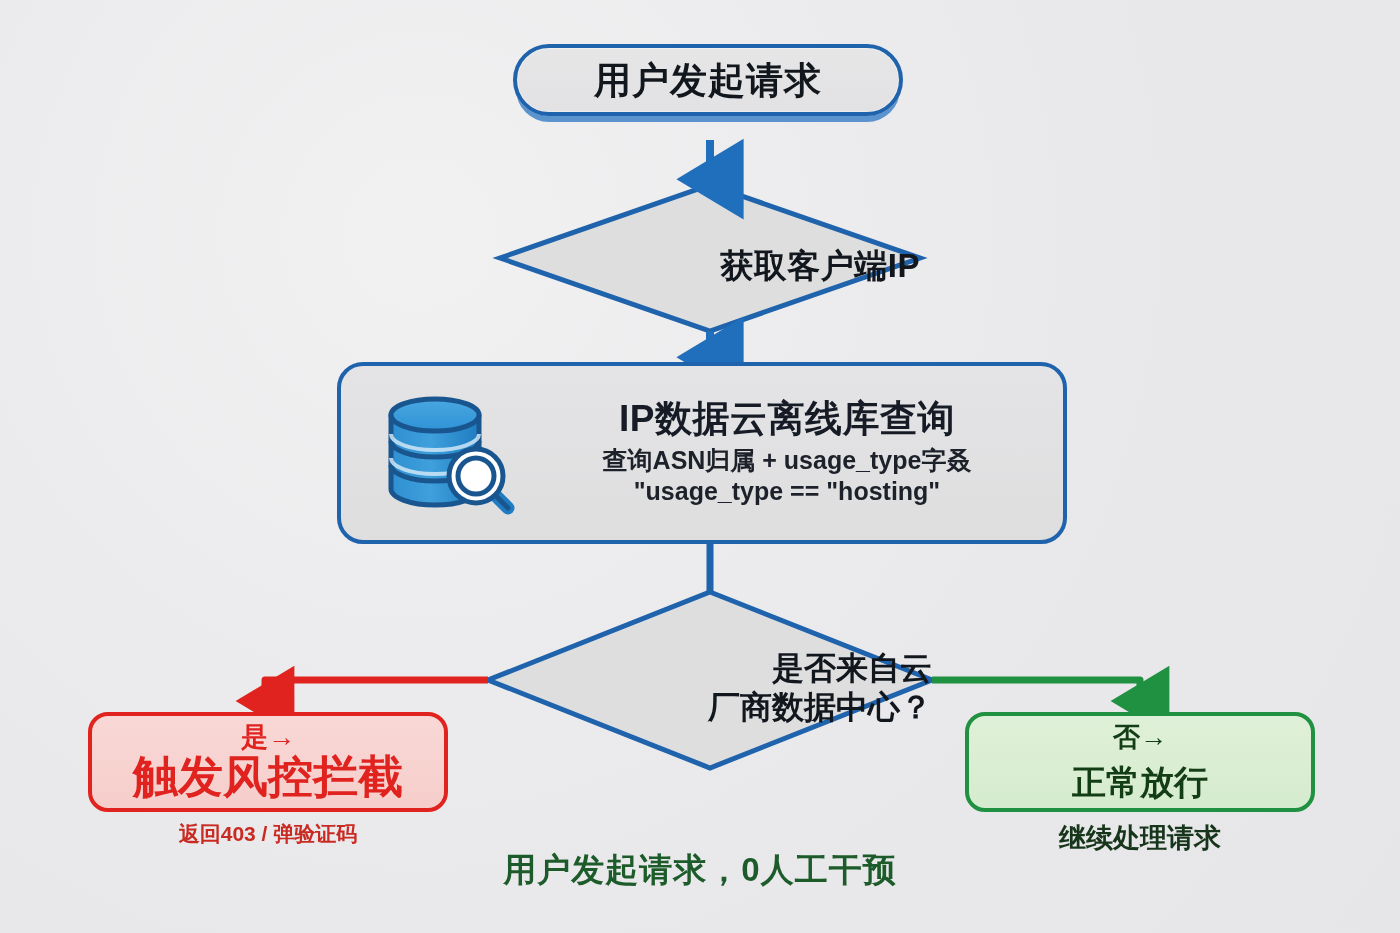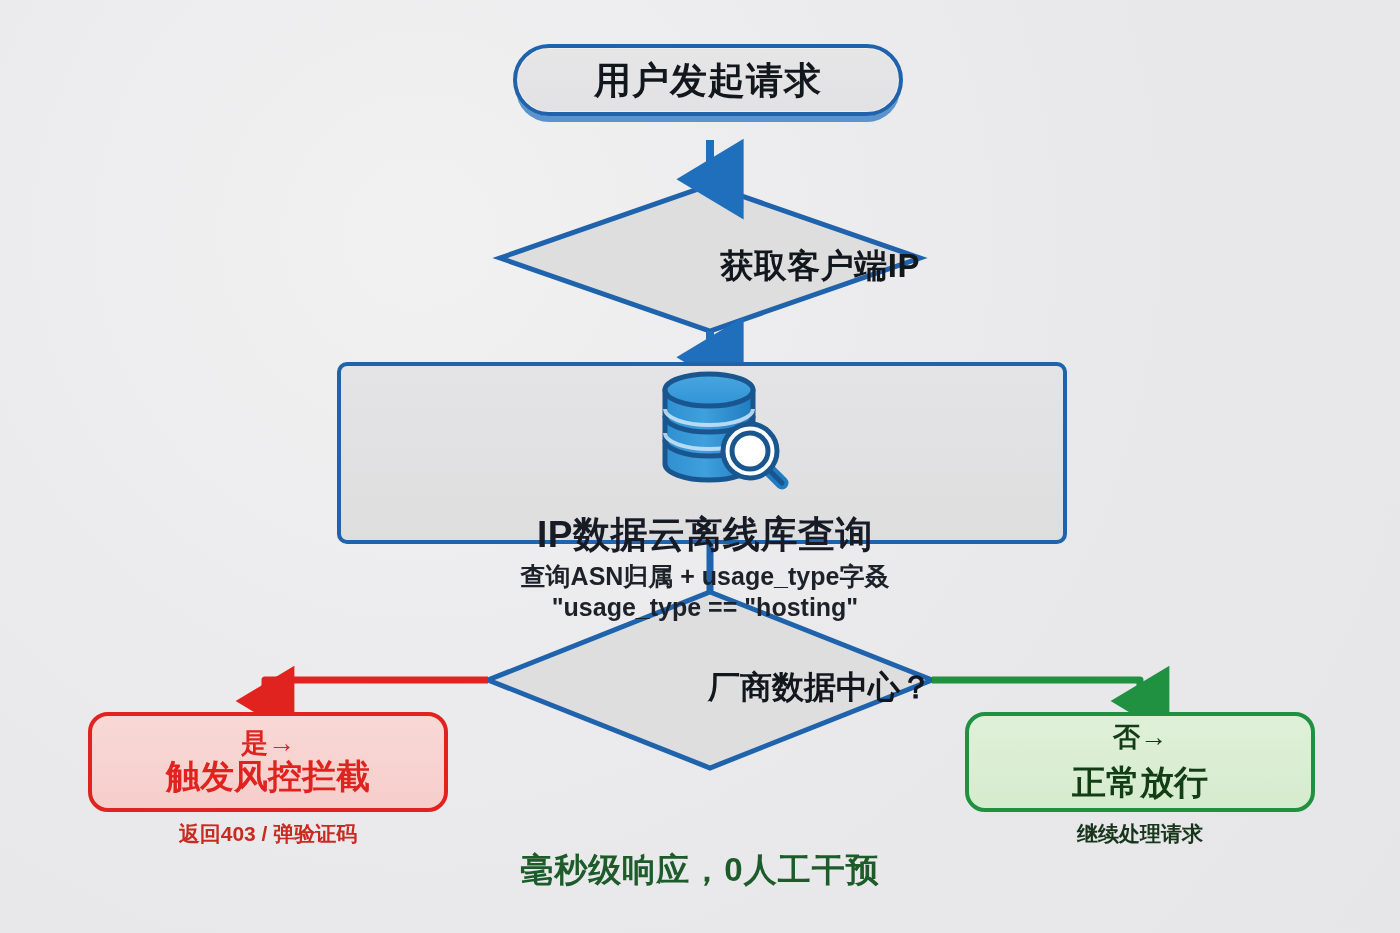--- a/index.html
+++ b/index.html
@@ -100,23 +100,23 @@
     line-height: 1.22;
   }
 
   
   #node-db {
     left: 337px;
     top: 362px;
     width: 730px;
     height: 182px;
     border: 4px solid #1f63ac;
-    border-radius: 10px;
+    border-radius: 26px;
     background: linear-gradient(180deg, #e4e4e6 0%, #dededf 100%);
-    flex-direction: column;
+    flex-direction: row;
     justify-content: flex-start;
     padding-left: 34px;
     gap: 24px;
   }
   #node-db .db-icon {
     flex: 0 0 auto;
     width: 140px;
     height: 124px;
     display: block;
   }
@@ -163,21 +163,21 @@
     border: 4px solid #e1231f;
     background: linear-gradient(180deg, #f8d8d6 0%, #f6cecb 100%);
   }
   #node-block .line1 {
     font-size: 27px;
     font-weight: 700;
     color: #e1231f;
     line-height: 1.05;
   }
   #node-block .line2 {
-    font-size: 34px;
+    font-size: 45px;
     font-weight: 700;
     color: #e1231f;
     line-height: 1.1;
     margin-top: 1px;
   }
   #caption-block {
     position: absolute;
     left: 88px;
     top: 820px;
     width: 360px;
@@ -207,21 +207,21 @@
     color: #133d15;
     line-height: 1.1;
     margin-top: 13px;
   }
   #caption-pass {
     position: absolute;
     left: 965px;
     top: 820px;
     width: 350px;
     text-align: center;
-    font-size: 21px;
+    font-size: 27px;
     font-weight: 700;
     color: #17351a;
   }
 
   
   #footer-note {
     position: absolute;
     left: 0;
     top: 848px;
     width: 1400px;
@@ -308,31 +308,32 @@
     </svg>
     <div class="db-text">
       <div class="db-title">IP数据云离线库查询</div>
       <div class="db-sub">查询ASN归属 + usage_type字叒</div>
       <div class="db-sub">"usage_type == "hosting"</div>
     </div>
   </div>
 
   <div class="diamond-wrap" id="node-decide">
     <div class="diamond-text">
+      <span>是否来自云</span>
       <span>厂商数据中心？</span>
     </div>
   </div>
 
   <div class="outcome" id="node-block">
     <span class="line1">是→</span>
     <span class="line2">触发风控拦截</span>
   </div>
   <div id="caption-block">返回403 / 弹验证码</div>
 
   <div class="outcome" id="node-pass">
     <span class="line1">否→</span>
     <span class="line2">正常放行</span>
   </div>
   <div id="caption-pass">继续处理请求</div>
 
-  <div id="footer-note">毫秒级响应，0人工干预</div>
+  <div id="footer-note">用户发起请求，0人工干预</div>
 
 </div>
 
 </body></html>

